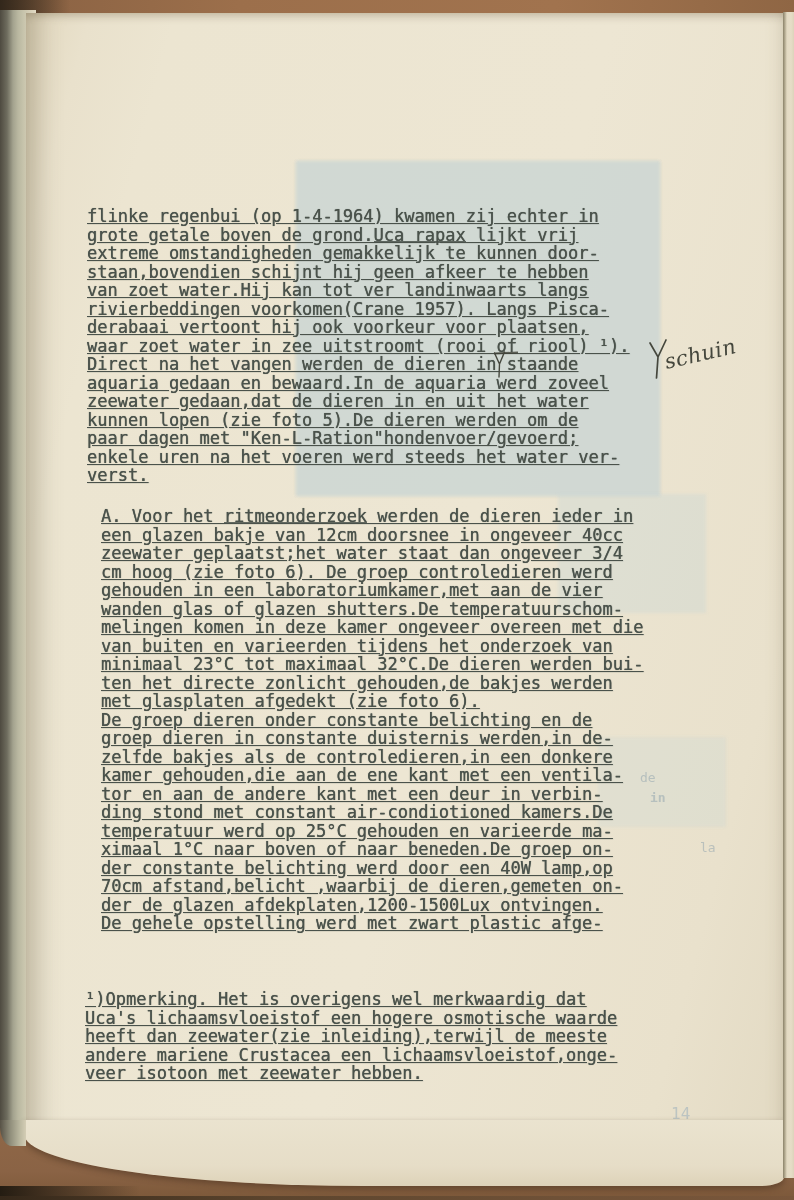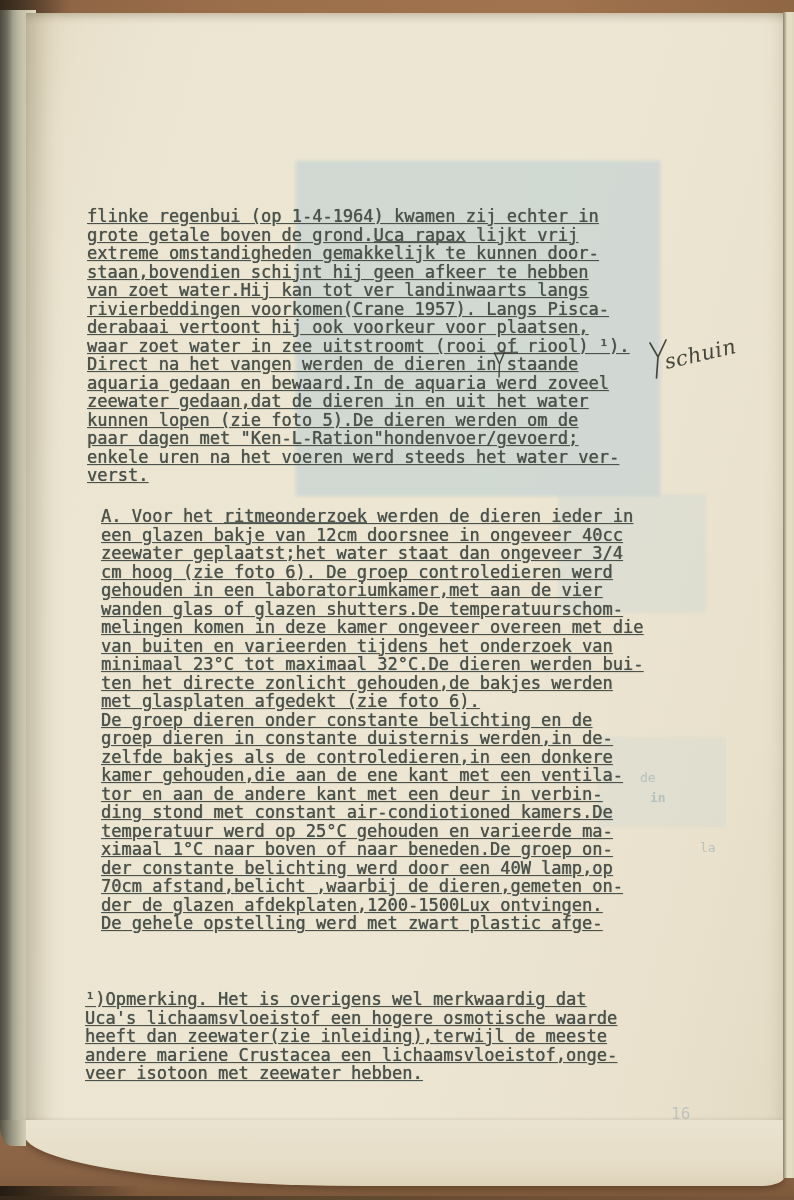--- a/index.html
+++ b/index.html
@@ -152,21 +152,21 @@
   <div class="margin-note">
     <svg width="20" height="42" viewBox="0 0 20 42">
       <path d="M2 5 L10 19 L18 2 M10 19 L8.5 40" fill="none" stroke="#45473d" stroke-width="1.7" stroke-linecap="round"></path>
     </svg>
     <span class="word">schuin</span>
   </div>
 
   <span class="ghost ghost-f1">de</span>
   <span class="ghost ghost-f2">in</span>
   <span class="ghost ghost-f3">la</span>
-  <span class="ghost ghost-16">16</span>
+  <span class="ghost ghost-16">14</span>
 
   <span class="page-number">15</span>
 
   <div class="bottom-brown"></div>
   <div class="bottom-curve-cream"></div>
   <div class="bottom-spine-cap"></div>
   <div class="bottom-dark-blob"></div>
   <div class="bottom-line"></div>
 
   <div class="right-sliver"></div>

